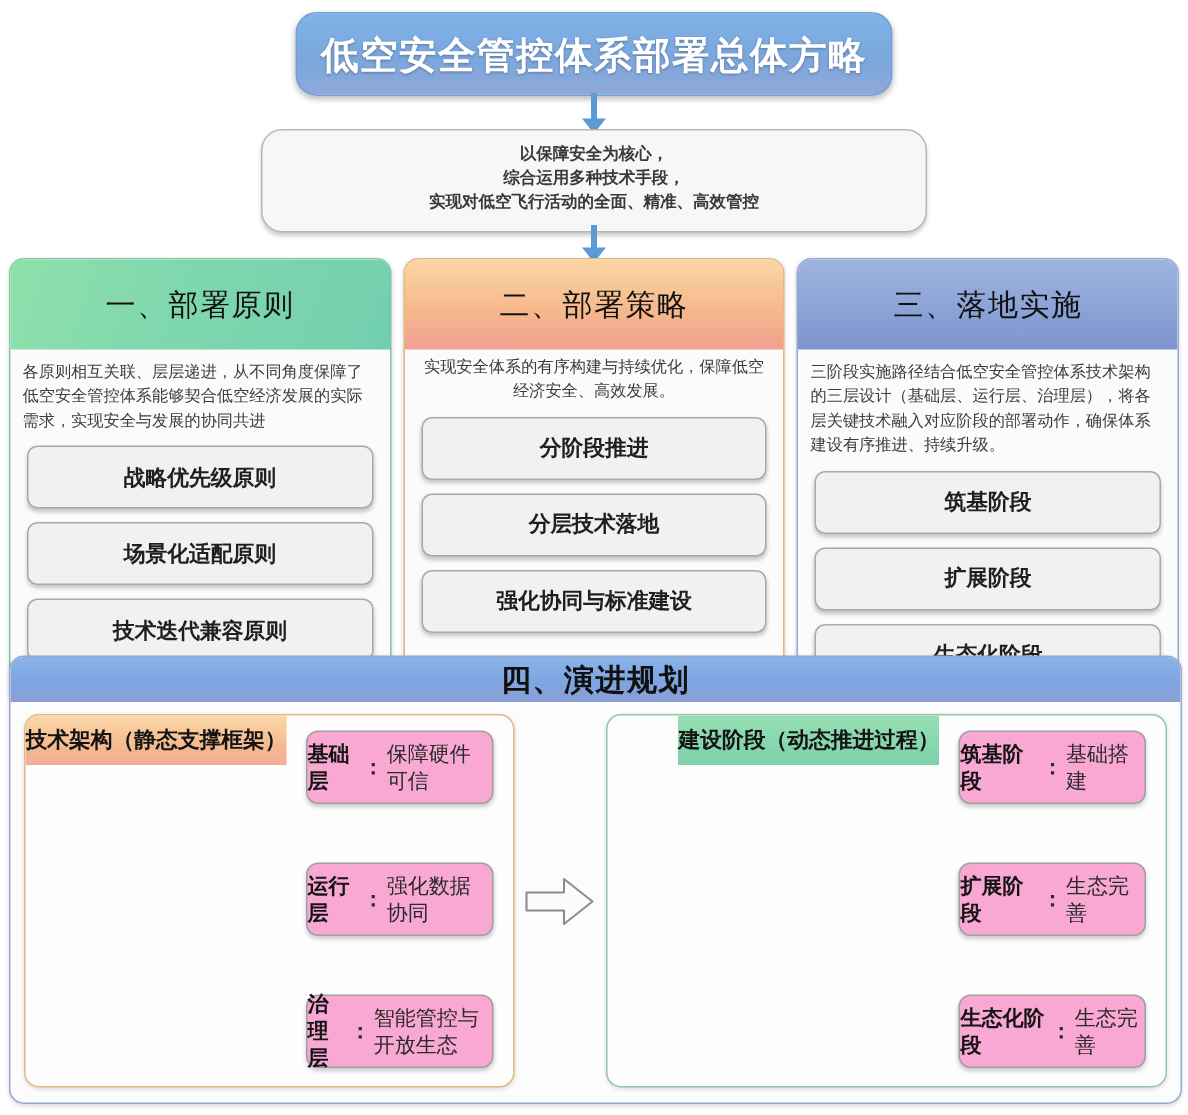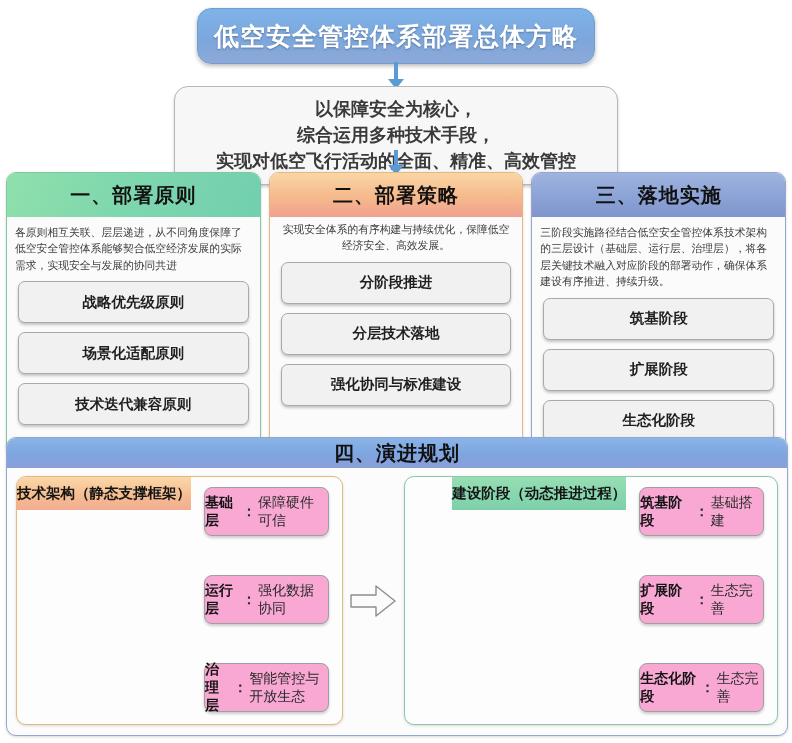--- a/index.html
+++ b/index.html
@@ -74,21 +74,21 @@
     justify-content: center;
   }
   .subtitle-box {
     width: 418px;
     padding: 9px 12px 10px;
     border-radius: 14px;
     background: #f7f7f7;
     border: 1px solid #b7b7b7;
     box-shadow: 0 2px 3px rgba(0,0,0,0.20);
     text-align: center;
-    font-size: 18px;
+    font-size: 11px;
     font-weight: bold;
     line-height: 1.45;
     color: #3a3a3a;
   }
 
   
   .cols {
     position: absolute;
     left: 6px; top: 172px;
     width: 780px;
@@ -102,26 +102,26 @@
     overflow: hidden;
     box-shadow: 0 1px 3px rgba(0,0,0,0.16);
     display: flex;
     flex-direction: column;
   }
   .col.green  { border: 1.5px solid #7ec9a3; }
   .col.orange { border: 1.5px solid #e8b77d; }
   .col.blue   { border: 1.5px solid #93a7d4; }
 
   .col-head {
-    height: 44px;
+    height: 60px;
     display: flex;
     align-items: center;
     justify-content: center;
     font-size: 20px;
-    font-weight: bold;
+    font-weight: normal;
     color: #111;
     letter-spacing: 1px;
   }
   .col-head.green  { background: linear-gradient(110deg, #8fe0ab 0%, #7fd7ae 45%, #72cfae 100%); }
   .col-head.orange { background: linear-gradient(180deg, #fad6a5 0%, #f6b98c 55%, #f0a090 100%); }
   .col-head.blue   { background: linear-gradient(180deg, #9fb3de 0%, #8ba3d6 55%, #7f94cd 100%); }
 
   .col-desc {
     padding: 7px 8px 4px;
     font-size: 10.8px;

